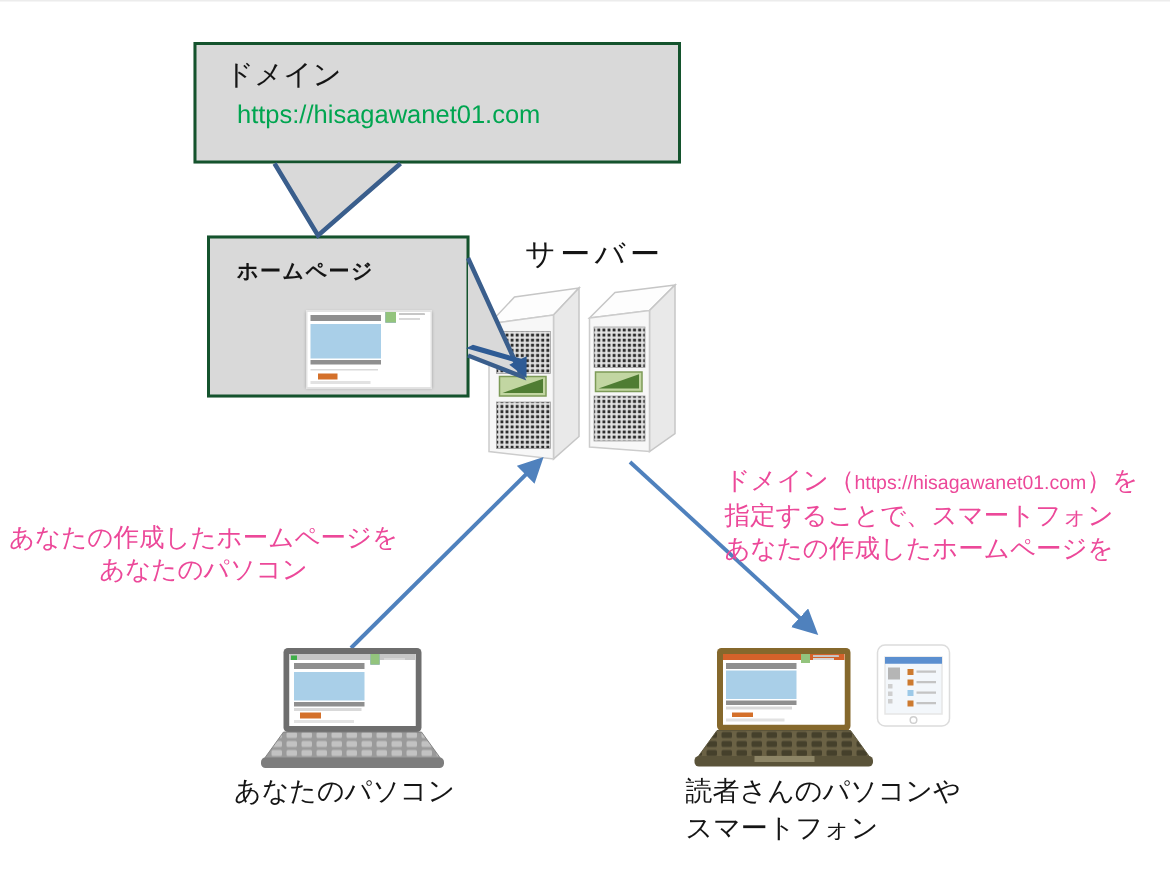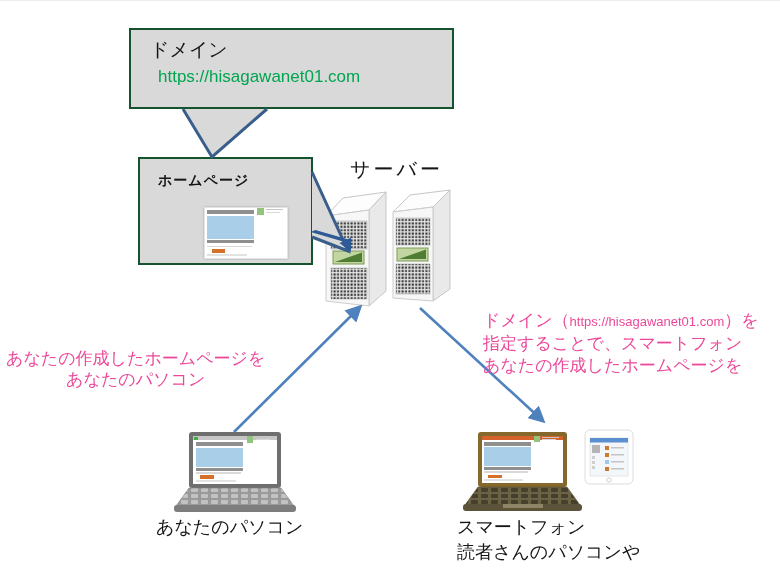--- a/index.html
+++ b/index.html
@@ -264,17 +264,17 @@
 
   <div class="t note note-right">
     <div><span>ドメイン（</span><span class="note-url">https://hisagawanet01.com</span><span>）を</span></div>
     <div>指定することで、スマートフォン</div>
     <div>あなたの作成したホームページを</div>
   </div>
 
   <div class="t pc-label-left">あなたのパソコン</div>
 
   <div class="t pc-label-right">
+    <div>読者さんのパソコンや</div>
     <div>スマートフォン</div>
-    <div>読者さんのパソコンや</div>
   </div>
 
 </div>
 
 </body></html>

